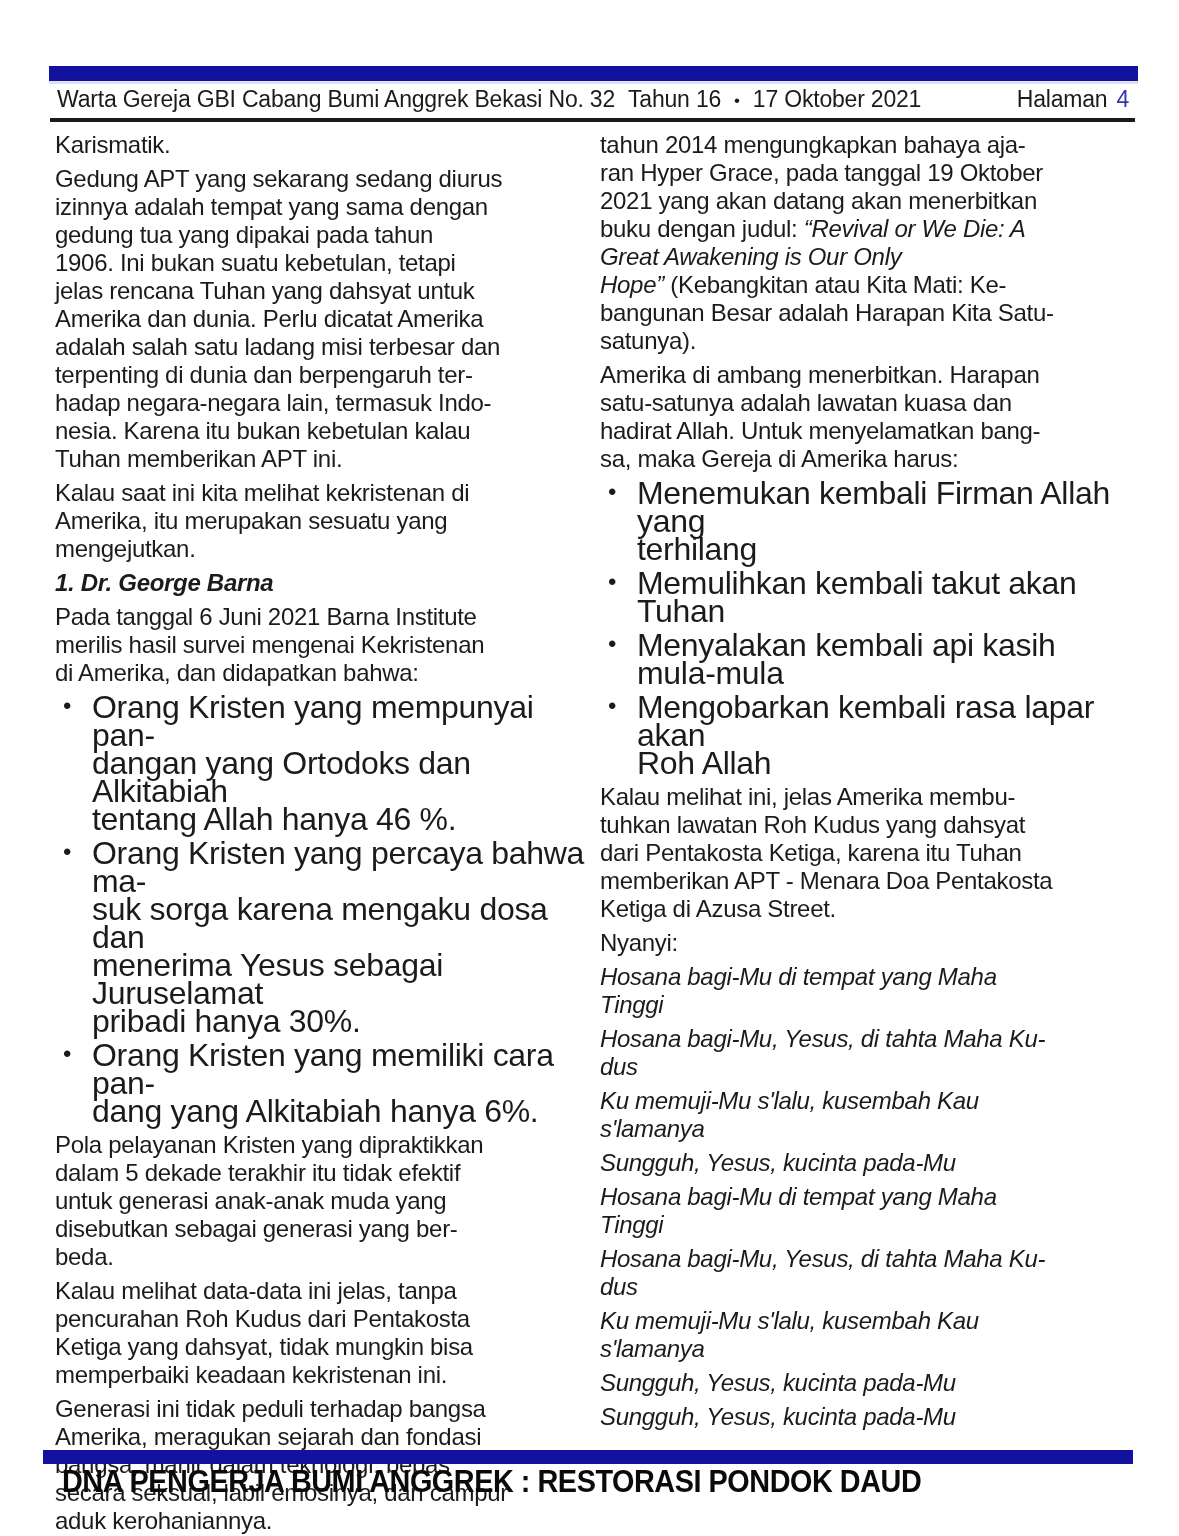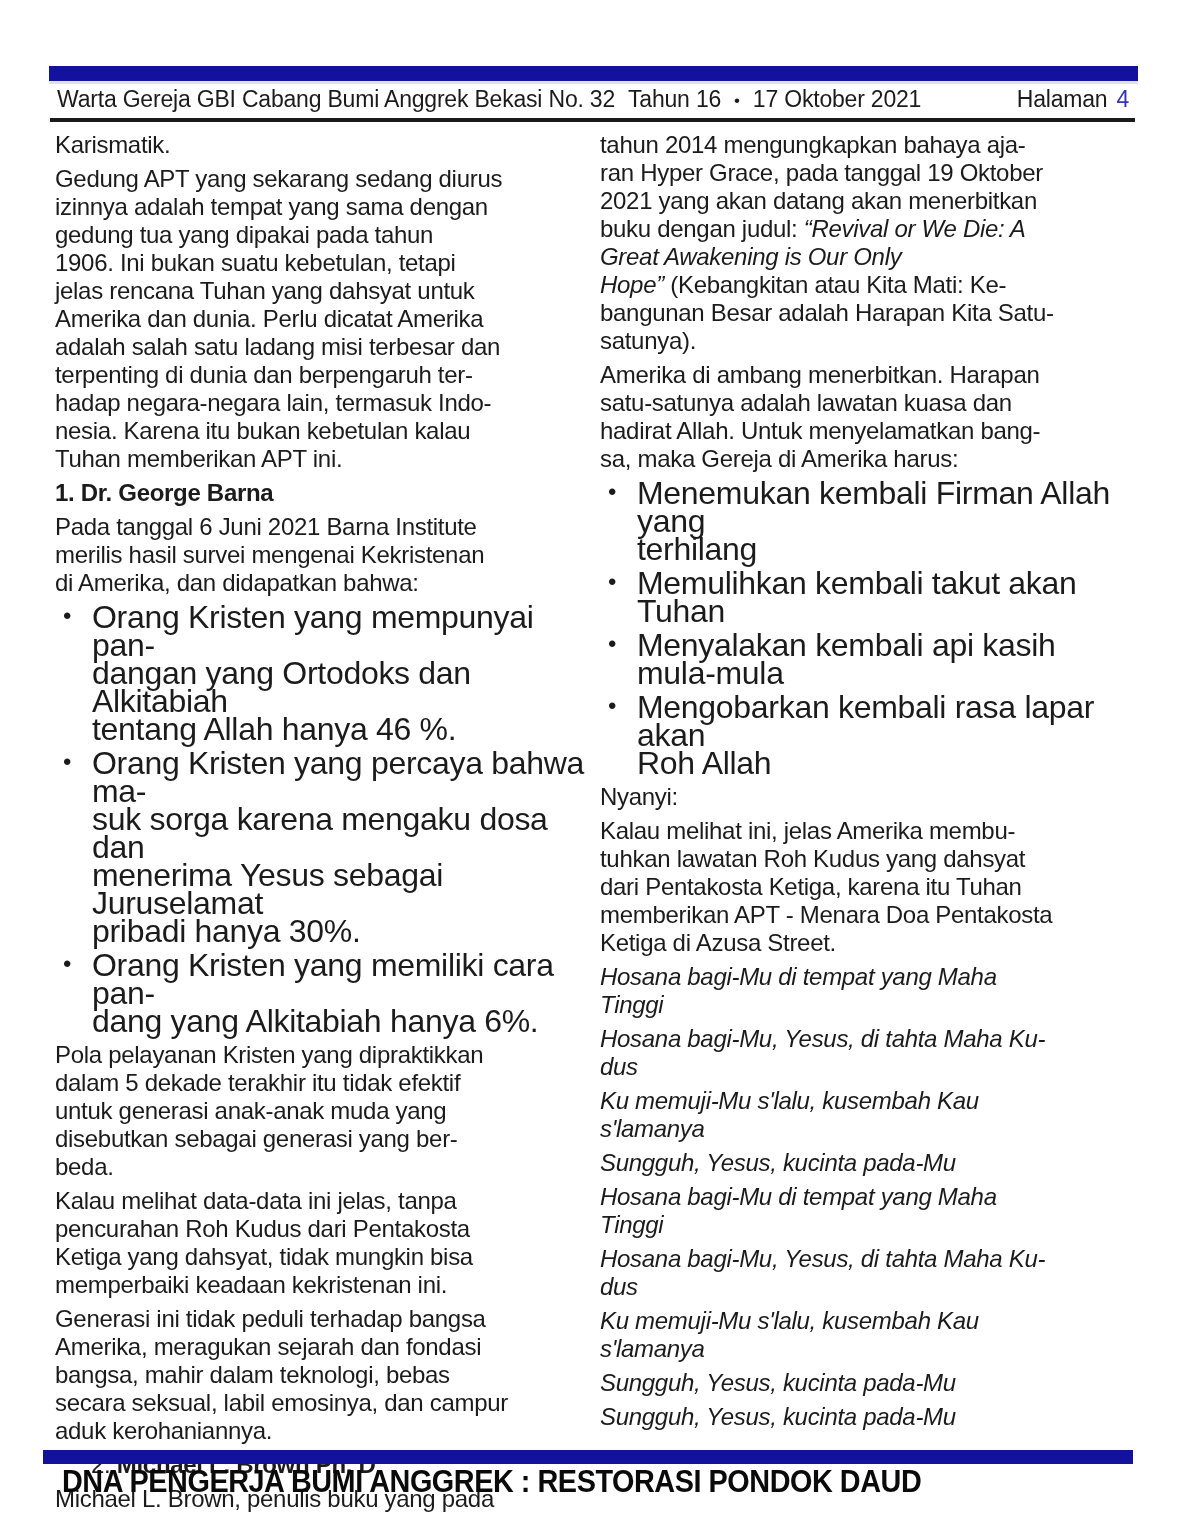--- a/index.html
+++ b/index.html
@@ -23,21 +23,21 @@
   .header-rule { position:absolute; left:50px; top:118px; width:1085px; height:4px; background:#1a1a1a; }
 
   .columns { position:absolute; left:55px; top:131px; width:1075px; display:flex; gap:15px; }
   .col { width:530px; }
 
   .blk {
     margin:0 0 6px 0; white-space:pre-line;
     font-size:24px; line-height:28px; letter-spacing:-0.3px;
   }
   .bold { font-weight:bold; }
-  .h { font-weight:bold; margin-top:3px; }
+  .h { font-weight:bold; margin-top:3px;font-style:italic; }
   .h2 { margin-top:3px;margin-left:36px; }
   .lyric { font-style:italic; }
   .italic { font-style:italic; }
   .bullet { position:relative; padding-left:37px; margin:0 0 6px 0; }
   .bullet .dot { position:absolute; left:8px; top:-1px; font-size:24px; line-height:28px; }
   .bullet .btext {
     display:block; white-space:pre-line;
     font-size:32px; line-height:28px; letter-spacing:-0.3px;
   }
 
@@ -76,20 +76,23 @@
 izinnya adalah tempat yang sama dengan
 gedung tua yang dipakai pada tahun
 1906. Ini bukan suatu kebetulan, tetapi
 jelas rencana Tuhan yang dahsyat untuk
 Amerika dan dunia. Perlu dicatat Amerika
 adalah salah satu ladang misi terbesar dan
 terpenting di dunia dan berpengaruh ter-
 hadap negara-negara lain, termasuk Indo-
 nesia. Karena itu bukan kebetulan kalau
 Tuhan memberikan APT ini.</p>
+        <p class="blk">Kalau saat ini kita melihat kekristenan di
+Amerika, itu merupakan sesuatu yang
+mengejutkan.</p>
         <p class="blk h">1. Dr. George Barna</p>
         <p class="blk">Pada tanggal 6 Juni 2021 Barna Institute
 merilis hasil survei mengenai Kekristenan
 di Amerika, dan didapatkan bahwa:</p>
         <div class="bullet">
           <span class="dot">•</span>
           <span class="btext">Orang Kristen yang mempunyai pan-
 dangan yang Ortodoks dan Alkitabiah
 tentang Allah hanya 46 %.</span>
         </div>
@@ -146,26 +149,26 @@
         </div>
         <div class="bullet">
           <span class="dot">•</span>
           <span class="btext">Menyalakan kembali api kasih mula-mula</span>
         </div>
         <div class="bullet">
           <span class="dot">•</span>
           <span class="btext">Mengobarkan kembali rasa lapar akan
 Roh Allah</span>
         </div>
-        <p class="blk">Nyanyi:</p>
         <p class="blk">Kalau melihat ini, jelas Amerika membu-
 tuhkan lawatan Roh Kudus yang dahsyat
 dari Pentakosta Ketiga, karena itu Tuhan
 memberikan APT - Menara Doa Pentakosta
 Ketiga di Azusa Street.</p>
+        <p class="blk">Nyanyi:</p>
         <p class="blk lyric">Hosana bagi-Mu di tempat yang Maha
 Tinggi</p>
         <p class="blk lyric">Hosana bagi-Mu, Yesus, di tahta Maha Ku-
 dus</p>
         <p class="blk lyric">Ku memuji-Mu s'lalu, kusembah Kau
 s'lamanya</p>
         <p class="blk lyric">Sungguh, Yesus, kucinta pada-Mu</p>
         <p class="blk lyric">Hosana bagi-Mu di tempat yang Maha
 Tinggi</p>
         <p class="blk lyric">Hosana bagi-Mu, Yesus, di tahta Maha Ku-

